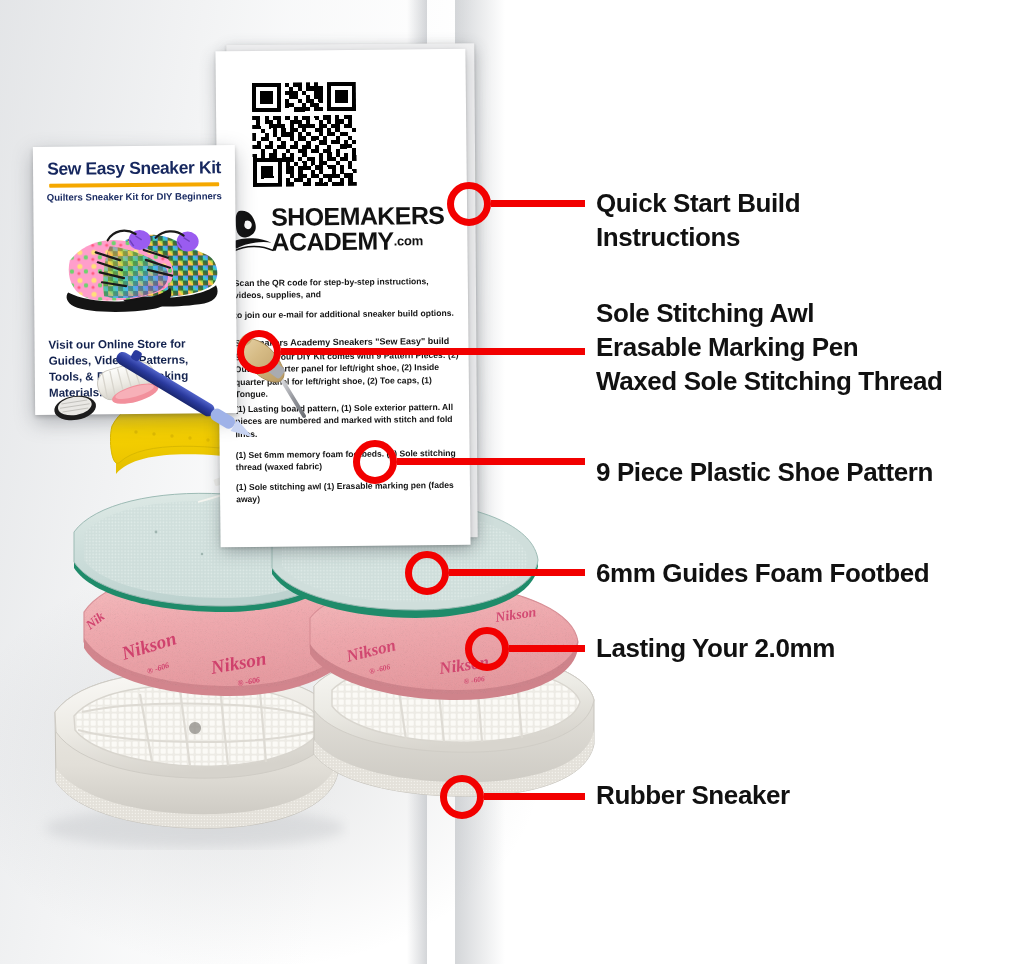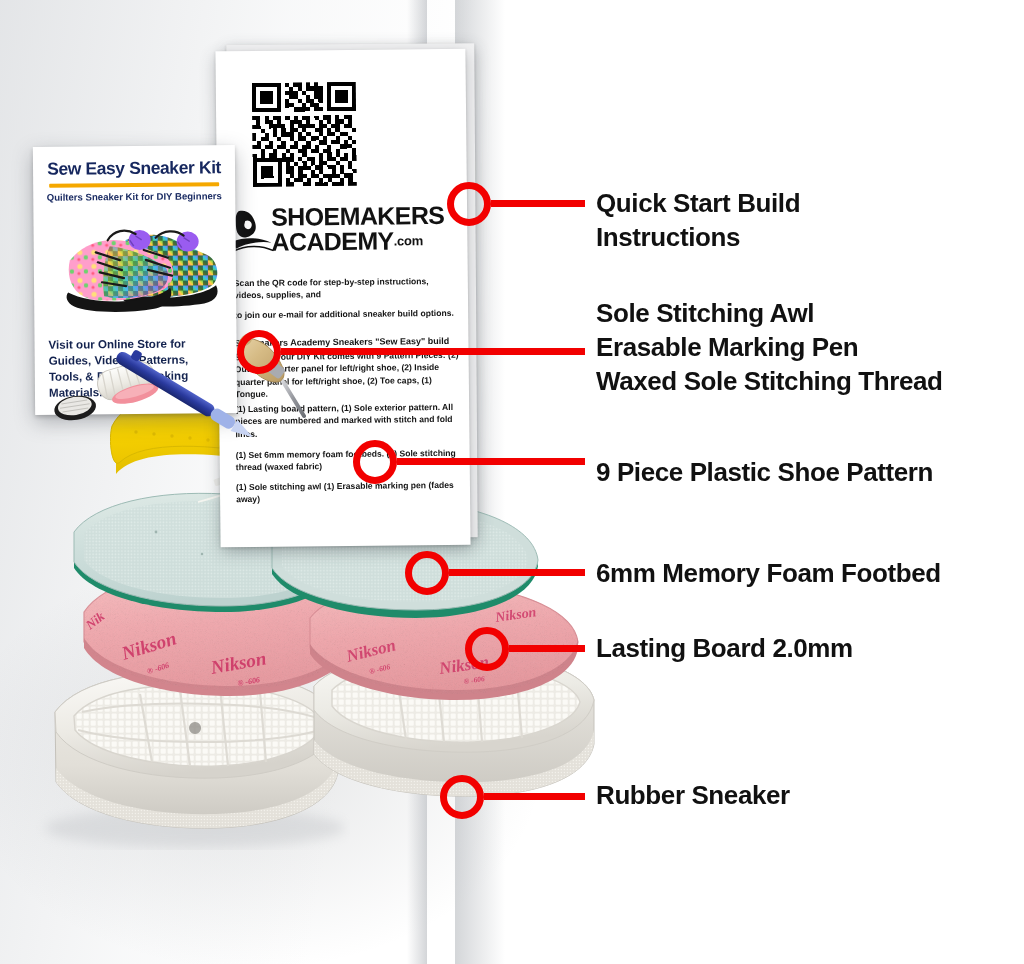--- a/index.html
+++ b/index.html
@@ -736,17 +736,17 @@
 
   <div class="callout-circle" style="left:440px; top:775px;"></div>
   <div class="callout-line" style="left:484px; top:793px; width:101px;"></div>
 
   <div class="label" id="label-tools">Sole Stitching Awl
 Erasable Marking Pen
 Waxed Sole Stitching Thread</div>
   <div class="label" id="label-quick">Quick Start Build
 Instructions</div>
   <div class="label" id="label-pattern">9 Piece Plastic Shoe Pattern</div>
-  <div class="label" id="label-footbed">6mm Memory Foam Footbed</div>
-  <div class="label" id="label-board">Lasting Board 2.0mm</div>
+  <div class="label" id="label-footbed">6mm Guides Foam Footbed</div>
+  <div class="label" id="label-board">Lasting Your 2.0mm</div>
   <div class="label" id="label-outsole">Rubber Sneaker</div>
 
 </div>
 
 </body></html>

